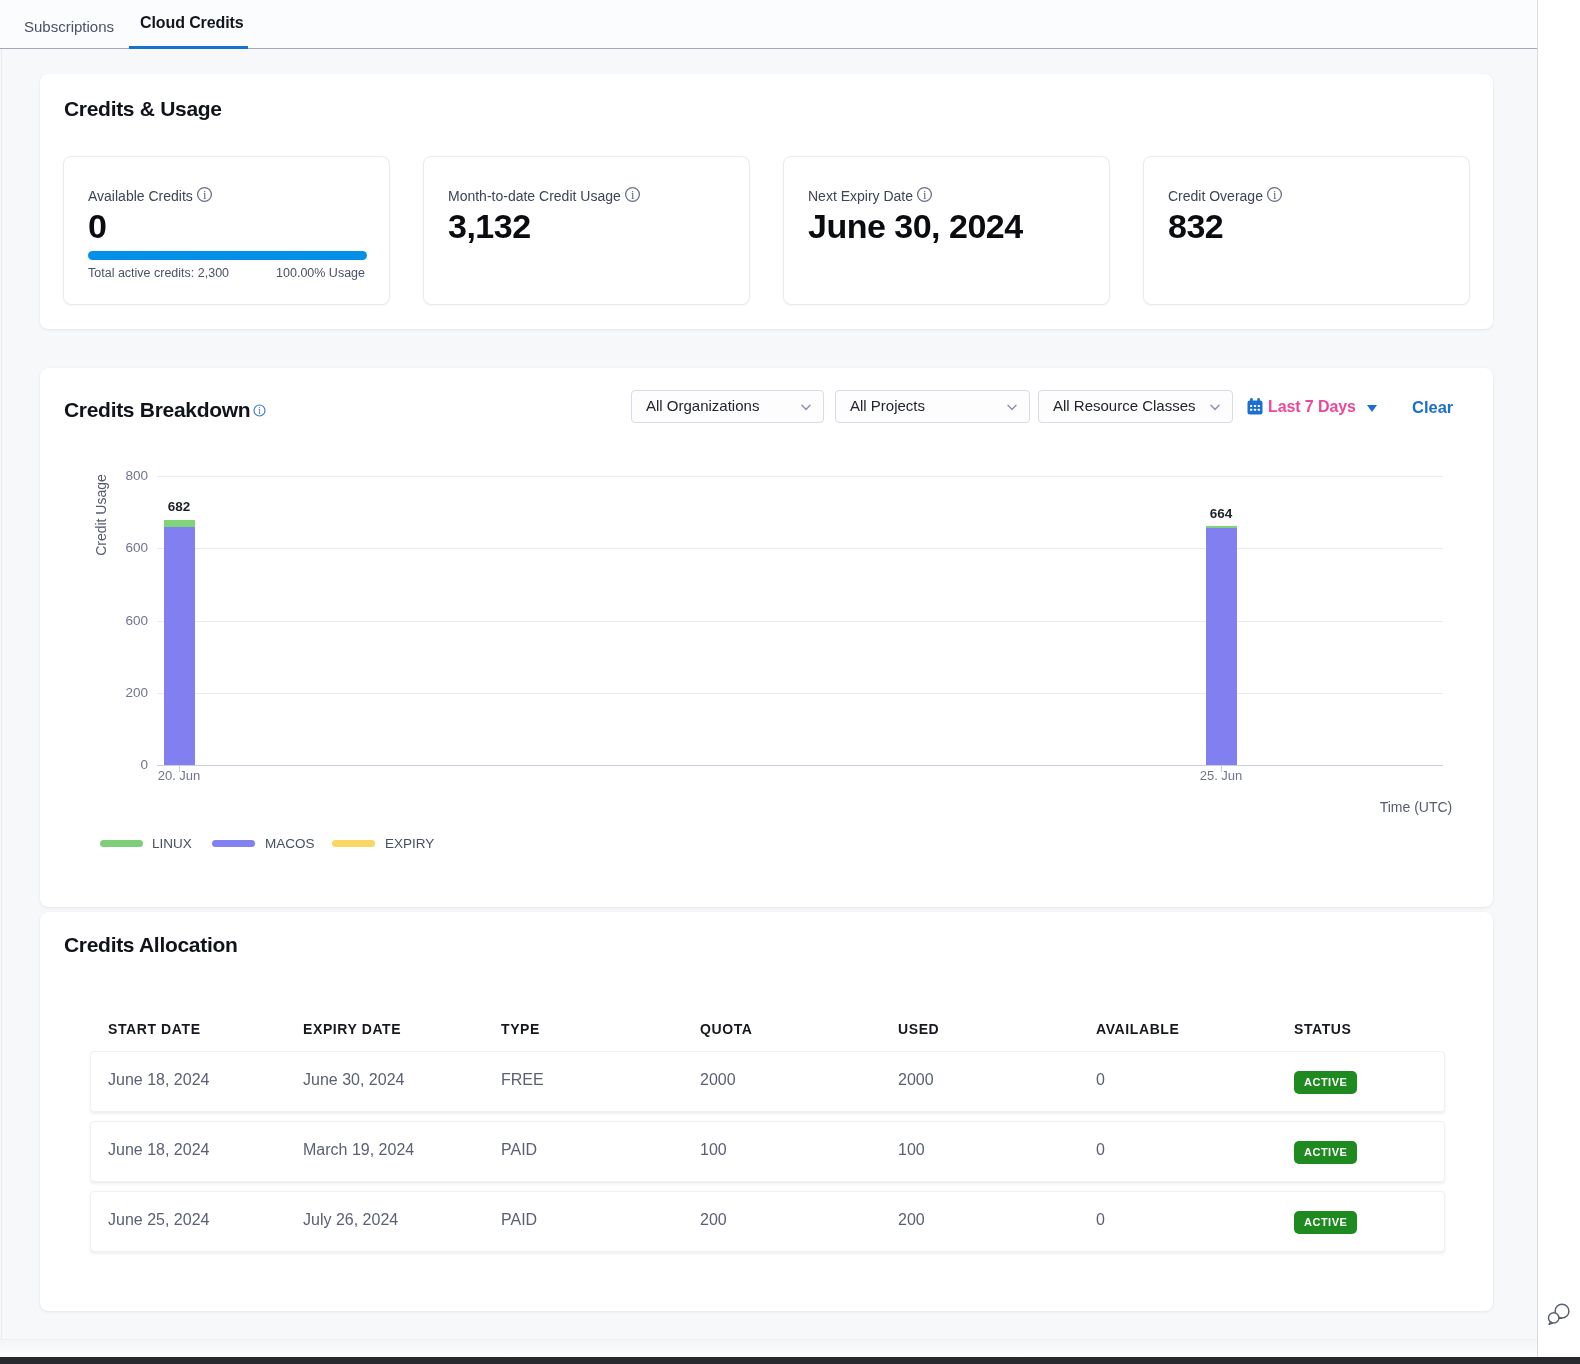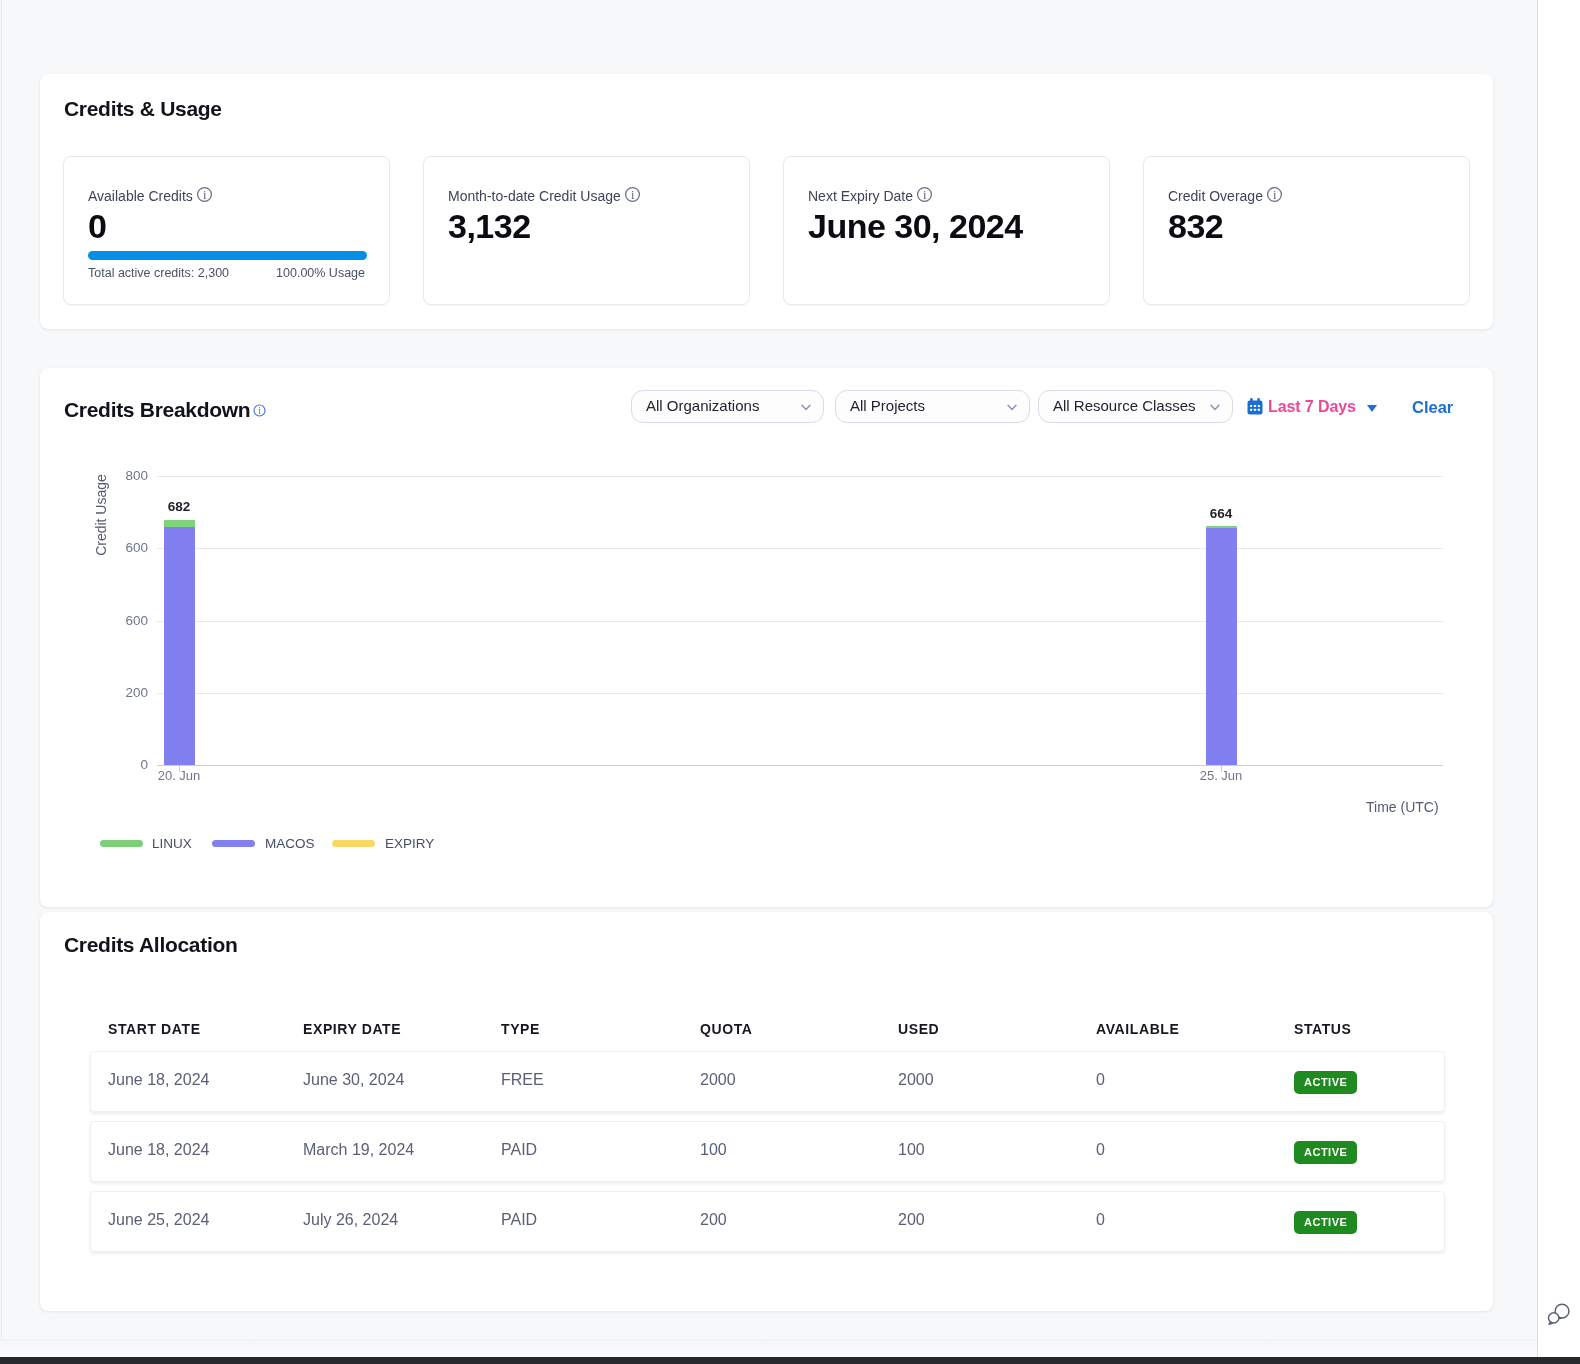--- a/index.html
+++ b/index.html
@@ -14,50 +14,55 @@
 #panel1{top:74px;height:255px}
 #panel2{top:368px;height:539px}
 #panel3{top:912px;height:399px}
 .ptitle{position:absolute;left:24px;font-size:21px;font-weight:bold;color:#10131a;letter-spacing:-0.3px}
 .scard{position:absolute;top:82px;width:327px;height:149px;background:#fff;border:1px solid #e9eaef;border-radius:8px;box-shadow:0 1px 2px rgba(0,0,0,.04)}
 .slabel{position:absolute;left:24px;top:29px;height:18px;font-size:14px;color:#3e4457;white-space:nowrap}
 .slabel svg{vertical-align:-2.5px;margin-left:3px}
 .snum{position:absolute;left:24px;top:51px;font-size:34px;line-height:36px;font-weight:bold;color:#0a0c11;letter-spacing:-0.5px}
 .pbar{position:absolute;left:24px;top:94px;width:279px;height:9px;border-radius:4.5px;background:#0590e8}
 .sfoot{position:absolute;left:24px;right:24px;top:109px;font-size:12.5px;color:#4b5168;display:flex;justify-content:space-between}
-.sel{position:absolute;top:22px;height:33px;background:#fdfdfe;border:1px solid #d9dbe8;border-radius:12px;font-size:15px;color:#21242f;line-height:30px;padding-left:14px}
+.sel{position:absolute;top:22px;height:33px;background:#fdfdfe;border:1px solid #d9dbe8;border-radius:4px;font-size:15px;color:#21242f;line-height:30px;padding-left:14px}
 .sel svg{position:absolute;right:12px;top:13px}
 .cal{position:absolute;top:30px}
 .l7d{position:absolute;left:1228px;top:30px;font-size:16px;font-weight:bold;color:#ec4899;letter-spacing:-0.1px}
 .tri{position:absolute;left:1327px;top:36.5px;width:0;height:0;border-left:5.5px solid transparent;border-right:5.5px solid transparent;border-top:7px solid #1a6fd0}
 .clear{position:absolute;left:1372px;top:30px;font-size:16.5px;font-weight:bold;color:#1a6fd0}
 .grid{position:absolute;left:117px;width:1286px;height:1px;background:#e8eaf3}
 .axisx{position:absolute;left:117px;width:1286px;height:1px;background:#c8cde0}
 .ylab{position:absolute;left:60px;width:48px;text-align:right;font-size:13.5px;line-height:16px;color:#6f7590}
 .ytitle{position:absolute;left:0px;top:139px;width:122px;text-align:center;font-size:14px;color:#555b72;transform:rotate(-90deg);white-space:nowrap}
 .bar{position:absolute;width:31px}
 .vlab{position:absolute;width:60px;text-align:center;font-size:13.5px;font-weight:bold;color:#1e2128}
 .xlab{position:absolute;width:60px;text-align:center;font-size:13px;color:#6f7590}
 .tick{position:absolute;top:397px;width:1px;height:7px;background:#c8cde0}
-.xtitle{position:absolute;left:1326px;top:431px;width:100px;text-align:left;font-size:14px;color:#555b72}
+.xtitle{position:absolute;left:1326px;top:431px;width:100px;text-align:center;font-size:14px;color:#555b72}
 .pill{position:absolute;top:472px;width:43px;height:7px;border-radius:3.5px}
 .ltext{position:absolute;top:467px;font-size:13.5px;line-height:18px;color:#484e64}
 .th{position:absolute;top:108.5px;font-size:14px;font-weight:bold;letter-spacing:0.6px;color:#16181f}
 .row{position:absolute;left:50px;width:1355px;height:61px;background:#fff;border:1px solid #eff0f3;border-radius:4px;box-shadow:0 2px 3px rgba(90,95,120,.10)}
 .td{position:absolute;font-size:16px;color:#5a5f76}
 .badge{position:absolute;height:23px;line-height:23px;padding:0 10px;background:#1f8a1f;border-radius:5px;font-size:11px;font-weight:bold;letter-spacing:0.5px;color:#fff}
 #footfade{position:absolute;left:0;top:1339px;width:1537px;height:18px;background:linear-gradient(#f4f5f8,#fdfdfe);border-top:1px solid #eef0f3}
 #rightstrip{position:absolute;left:1537px;top:0;width:43px;height:1364px;background:#fff;border-left:1px solid #dbdce1}
 #botbar{position:absolute;left:0;top:1357px;width:1580px;height:7px;background:#27292f}
 #chaticon{position:absolute;left:1546px;top:1301px}
 </style>
 </head>
 <body>
 <div id="content">
   <div style="position:absolute;left:1px;top:0;width:1px;height:1364px;background:rgba(40,45,70,0.07)"></div>
+  <div id="tabbar">
+    <span class="tab1">Subscriptions</span>
+    <span class="tab2">Cloud Credits</span>
+    <div id="tabline"></div>
+  </div>
 
   <div class="panel" id="panel1">
     <div class="ptitle" style="top:23px">Credits &amp; Usage</div>
     <div class="scard" style="left:23px">
       <div class="slabel">Available Credits<svg width="17" height="17" viewBox="0 0 17 17">
             <circle cx="8.5" cy="8.5" r="6.9" fill="none" stroke="#6a7088" stroke-width="1.3"></circle>
             <text x="8.7" y="12.6" text-anchor="middle" font-family="Liberation Serif" font-size="12.5" fill="#5d637b">i</text>
           </svg></div>
       <div class="snum">0</div>
       <div class="pbar"></div>

